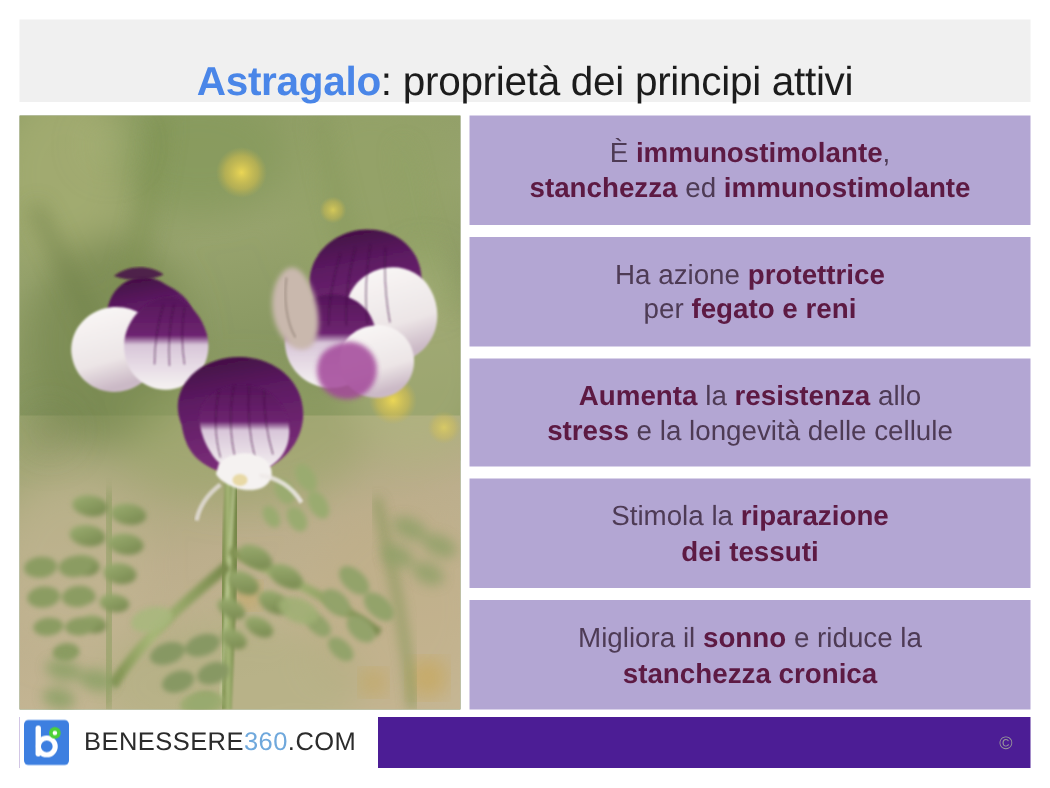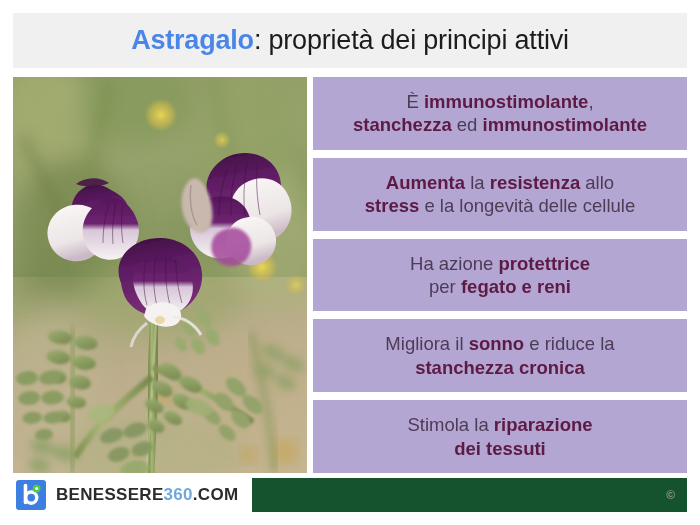--- a/index.html
+++ b/index.html
@@ -17,21 +17,21 @@
 
   
   .header-band {
     position: absolute;
     left: 13px;
     top: 13px;
     width: 674px;
     height: 55px;
     background: #f0f0f0;
     display: flex;
-    align-items: center;
+    align-items: flex-end;
     justify-content: center;
   }
   .title {
     font-size: 27px;
     line-height: 1;
     letter-spacing: -0.2px;
     color: #1c1c1c;
     white-space: nowrap;
   }
   .title .brand {
@@ -90,24 +90,23 @@
     font-weight: bold;
   }
 
   
   .footer-band {
     position: absolute;
     left: 13px;
     top: 478px;
     width: 674px;
     height: 34px;
-    background: #14532d;
+    background: #4c1d95;
     display: flex;
     align-items: center;
-    font-weight: bold;
   }
   .brand-chip {
     height: 34px;
     background: #ffffff;
     display: flex;
     align-items: center;
     padding-right: 14px;
   }
   .logo-mark {
     width: 30px;
@@ -380,30 +379,30 @@
       <ellipse cx="122" cy="392" rx="15" ry="8" fill="#9bac70" transform="rotate(-8 122 392)"></ellipse>
     </g>
   </svg>
 </div>
 
 <div class="panel">
   <div class="fact-box">
     <div class="fact-text">È <b>immunostimolante</b>,<br><b>stanchezza</b> ed <b>immunostimolante</b></div>
   </div>
   <div class="fact-box">
+    <div class="fact-text">Ha azione <b>protettrice</b><br>per <b>fegato e reni</b></div>
+  </div>
+  <div class="fact-box">
     <div class="fact-text"><b>Aumenta</b> la <b>resistenza</b> allo<br><b>stress</b> e la longevità delle cellule</div>
   </div>
   <div class="fact-box">
-    <div class="fact-text">Ha azione <b>protettrice</b><br>per <b>fegato e reni</b></div>
+    <div class="fact-text">Stimola la <b>riparazione</b><br><b>dei tessuti</b></div>
   </div>
   <div class="fact-box">
     <div class="fact-text">Migliora il <b>sonno</b> e riduce la<br><b>stanchezza cronica</b></div>
-  </div>
-  <div class="fact-box">
-    <div class="fact-text">Stimola la <b>riparazione</b><br><b>dei tessuti</b></div>
   </div>
 </div>
 
 <div class="footer-band">
   <div class="brand-chip">
     <div class="logo-mark">
       <svg viewBox="0 0 30 30" width="30" height="30">
         <path d="M9.5 5.5 L9.5 22.5" stroke="#ffffff" stroke-width="3.6" stroke-linecap="round" fill="none"></path>
         <circle cx="15.2" cy="17.6" r="5.6" fill="none" stroke="#ffffff" stroke-width="3.4"></circle>
         <circle cx="20.6" cy="8.6" r="3.9" fill="#4cd137"></circle>

